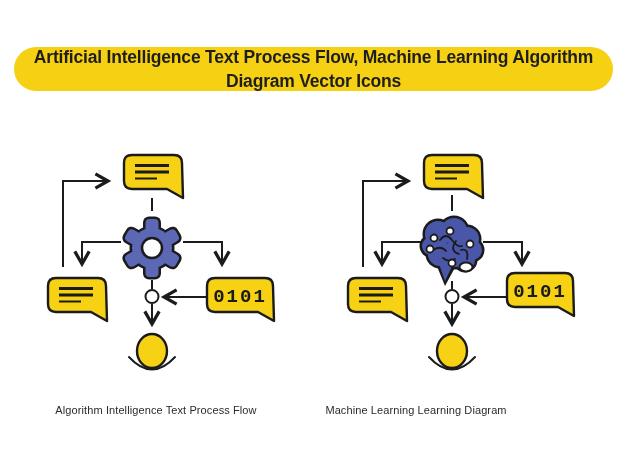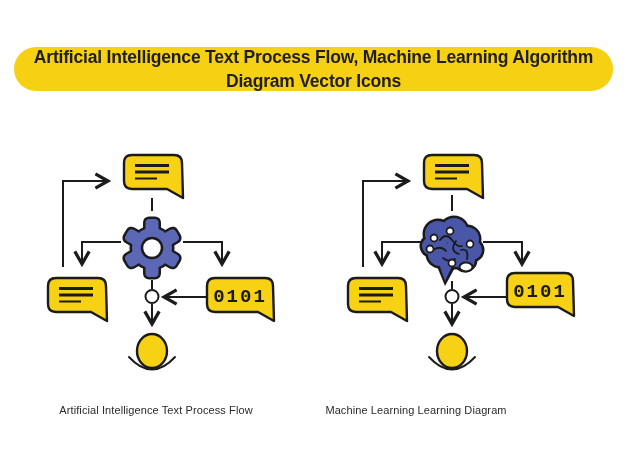--- a/index.html
+++ b/index.html
@@ -183,16 +183,16 @@
     </g>
 
     <circle cx="122" cy="151.5" r="6.5" fill="#ffffff" stroke="#1b1b1b" stroke-width="2"></circle>
 
     <g>
       <ellipse cx="122" cy="206" rx="15" ry="17" fill="#F7D114" stroke="#1b1b1b" stroke-width="2.4"></ellipse>
       <path d="M99,212 Q122,237 145,212" fill="none" stroke="#1b1b1b" stroke-width="2" stroke-linecap="round"></path>
     </g>
   </svg>
 
-  <div id="caption-left" class="caption">Artificial Intelligence Text Process Flow</div>
+  <div id="caption-left" class="caption">Algorithm Intelligence Text Process Flow</div>
   <div id="caption-right" class="caption">Machine Learning Learning Diagram</div>
 
 </div>
 
 </body></html>

